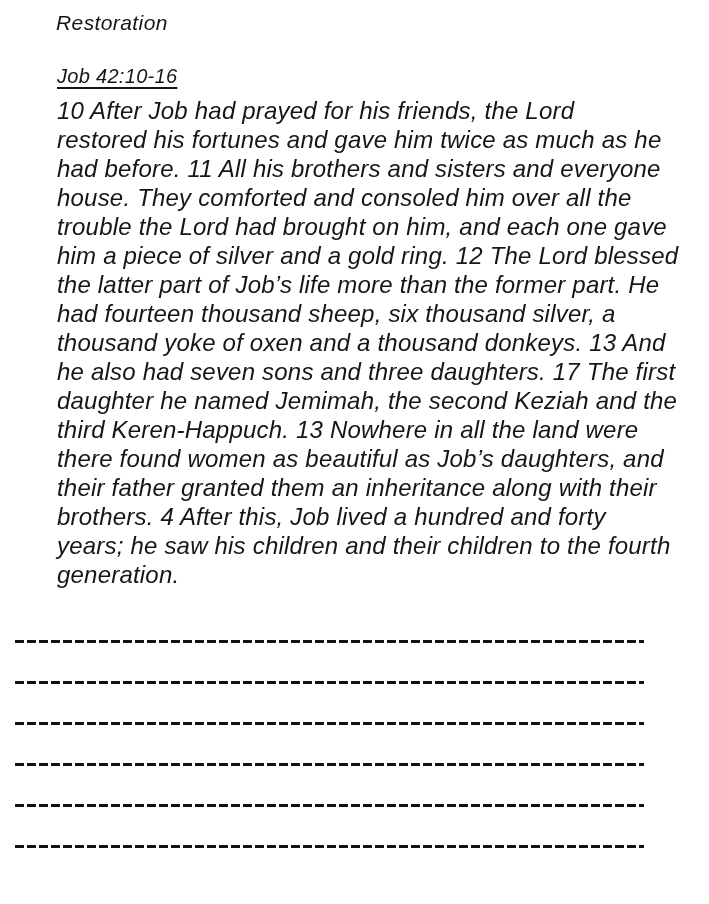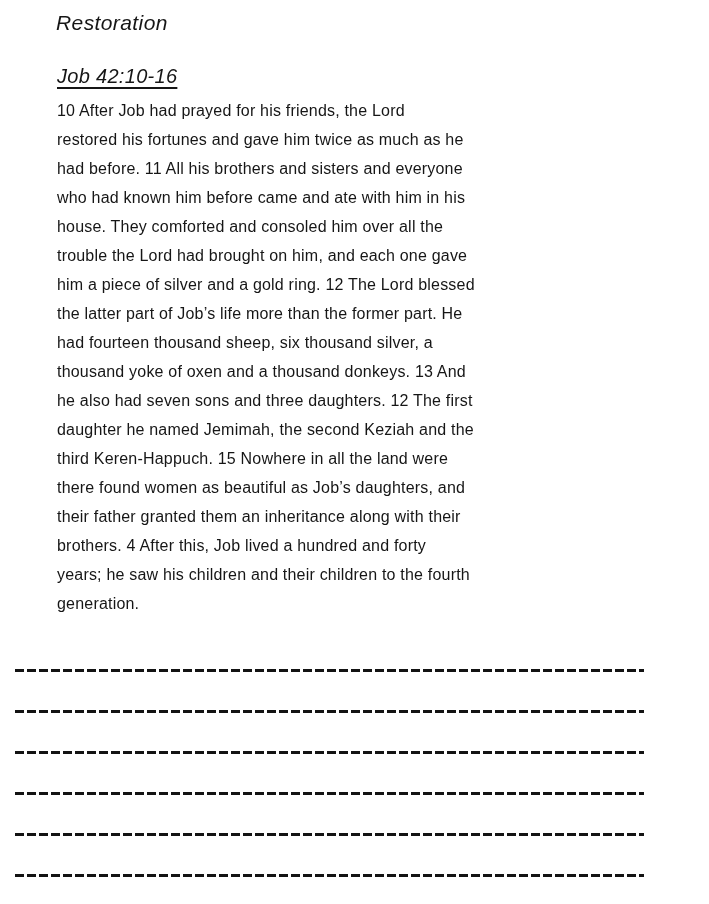--- a/index.html
+++ b/index.html
@@ -37,22 +37,23 @@
     letter-spacing: 0.3px;
     text-decoration: underline;
     text-decoration-thickness: 2px;
     text-underline-offset: 4px;
     text-align: center;
   }
   .passage-text {
     margin: 6px 20px 0 57px;
   }
   .pline {
-    font-size: 16px;
+    font-size: 24px;
     line-height: 29px;
+    font-style: italic;
     font-weight: 500;
     letter-spacing: 0.2px;
     white-space: nowrap;
   }
   .writing-lines {
     margin: 51px 34px 0 15px;
   }
   .wline {
     height: 3px;
     margin-bottom: 38px;
@@ -65,30 +66,29 @@
 <div class="page">
 
   <h1 class="page-title">Restoration</h1>
 
   <section>
     <div class="reference">Job 42:10-16</div>
     <div class="passage-text">
       <div class="pline">10 After Job had prayed for his friends, the Lord</div>
       <div class="pline">restored his fortunes and gave him twice as much as he</div>
       <div class="pline">had before. 11 All his brothers and sisters and everyone</div>
-      <div class="pline">who had known him before came and ate with him in his</div>
       <div class="pline">house. They comforted and consoled him over all the</div>
       <div class="pline">trouble the Lord had brought on him, and each one gave</div>
       <div class="pline">him a piece of silver and a gold ring. 12 The Lord blessed</div>
       <div class="pline">the latter part of Job’s life more than the former part. He</div>
       <div class="pline">had fourteen thousand sheep, six thousand silver, a</div>
       <div class="pline">thousand yoke of oxen and a thousand donkeys. 13 And</div>
-      <div class="pline">he also had seven sons and three daughters. 12 The first</div>
+      <div class="pline">he also had seven sons and three daughters. 17 The first</div>
       <div class="pline">daughter he named Jemimah, the second Keziah and the</div>
-      <div class="pline">third Keren-Happuch. 15 Nowhere in all the land were</div>
+      <div class="pline">third Keren-Happuch. 13 Nowhere in all the land were</div>
       <div class="pline">there found women as beautiful as Job’s daughters, and</div>
       <div class="pline">their father granted them an inheritance along with their</div>
       <div class="pline">brothers. 4 After this, Job lived a hundred and forty</div>
       <div class="pline">years; he saw his children and their children to the fourth</div>
       <div class="pline">generation.</div>
     </div>
   </section>
 
   <section class="writing-lines">
     <div class="wline"></div>

